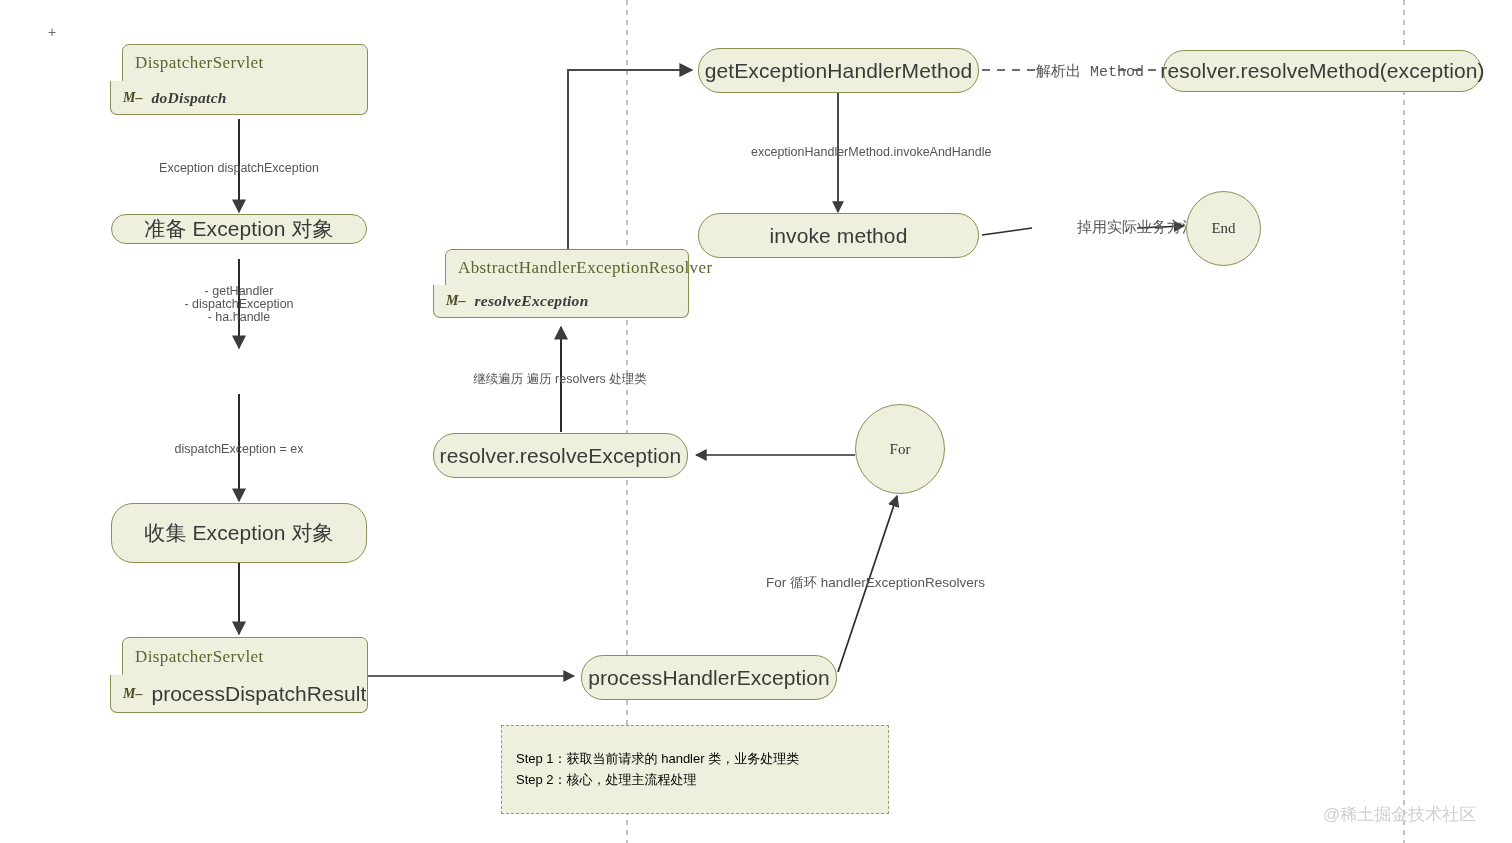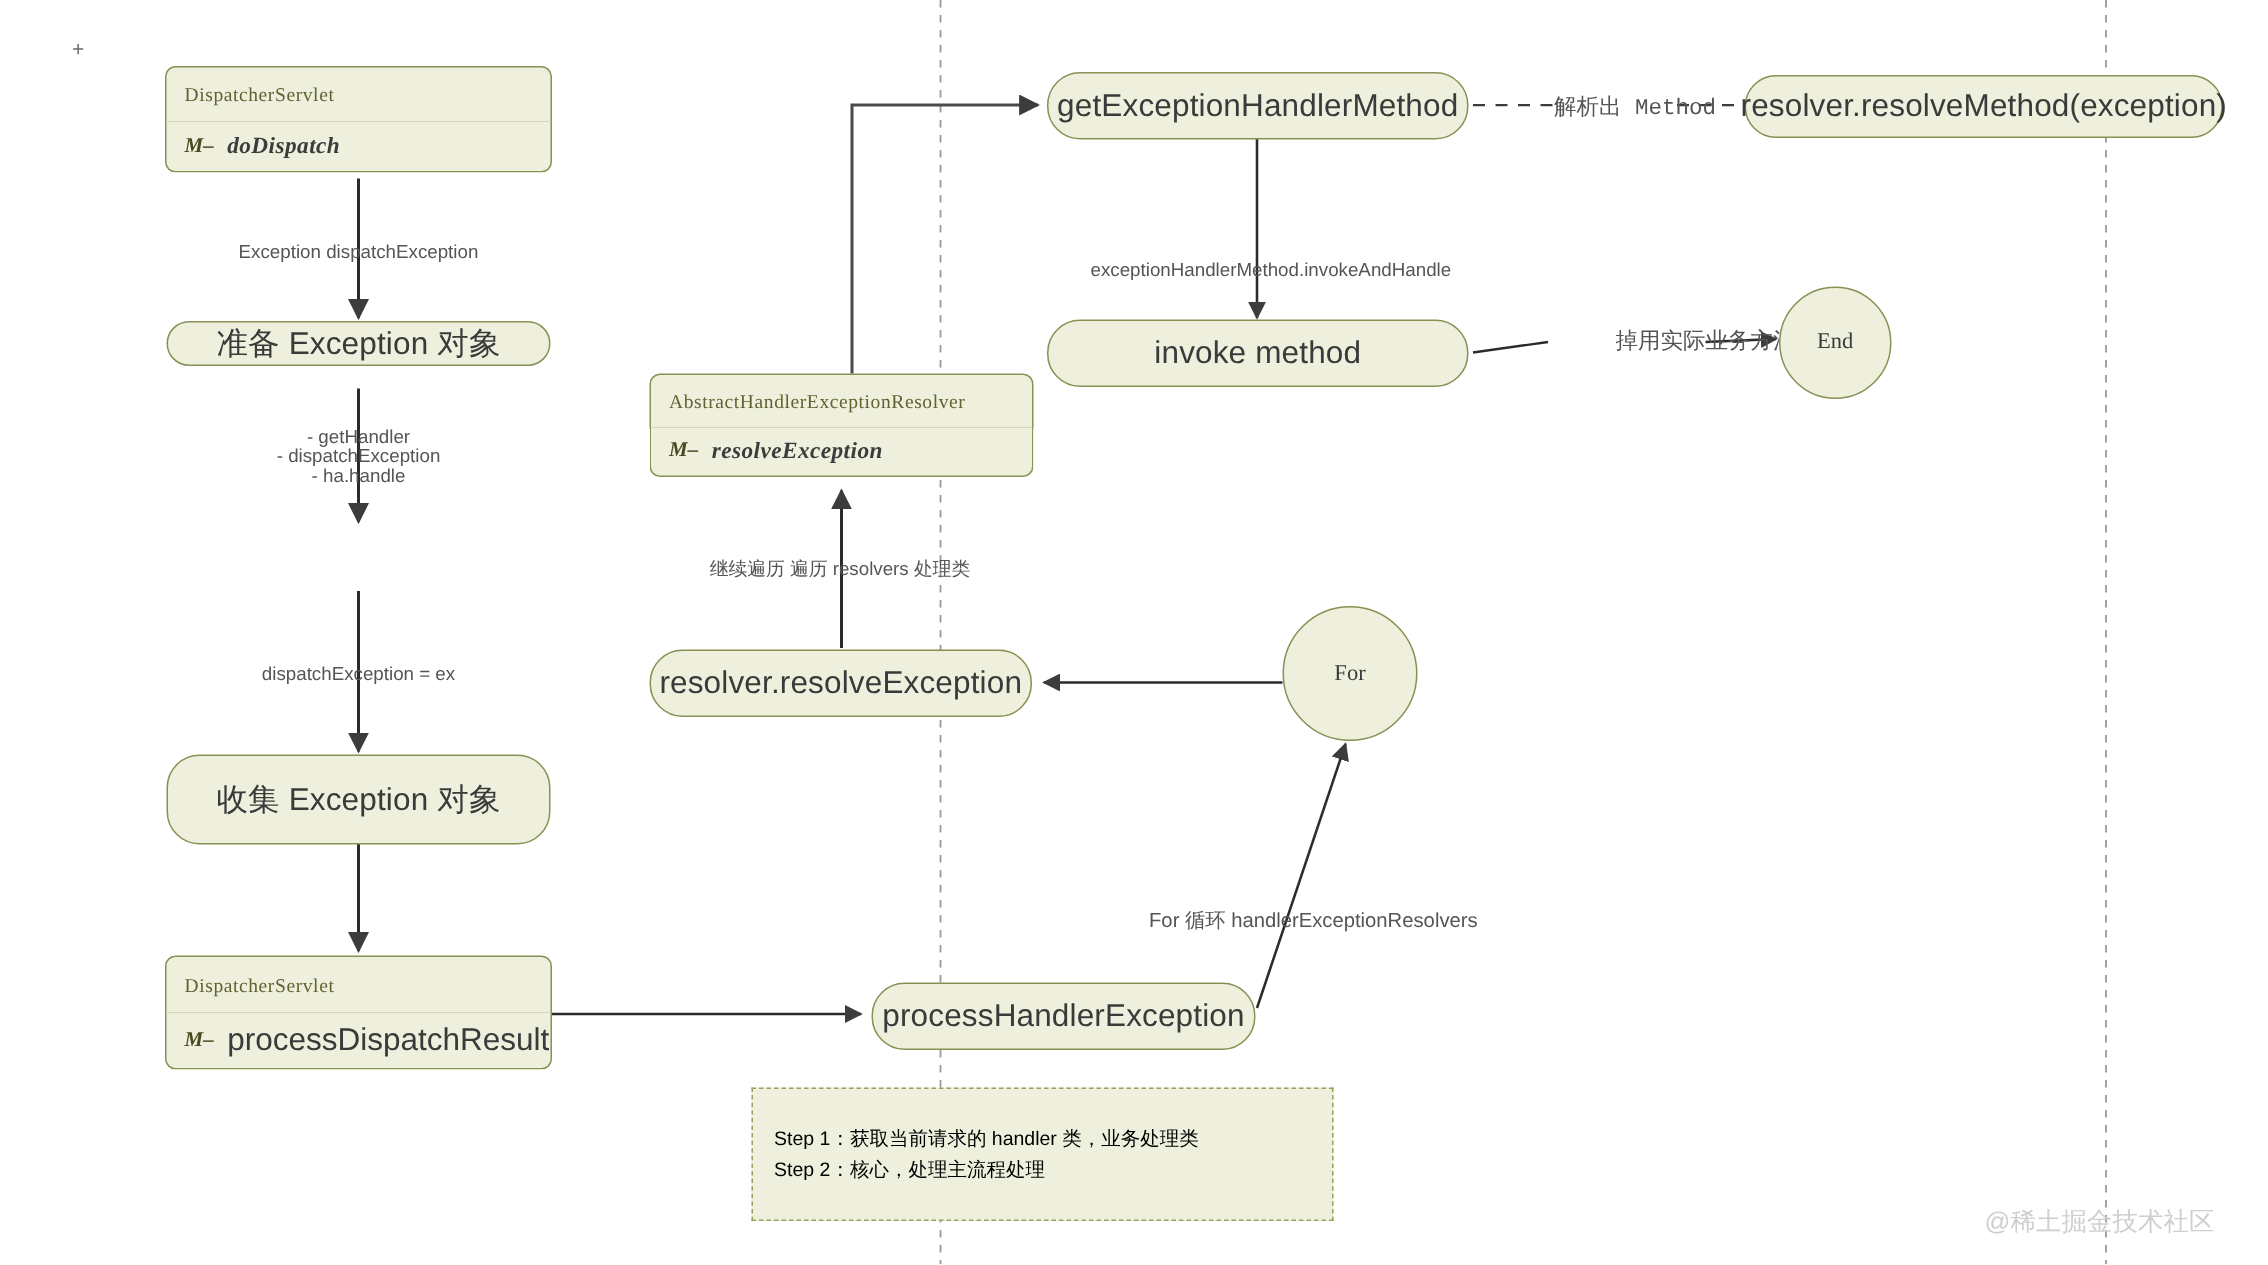--- a/index.html
+++ b/index.html
@@ -54,26 +54,27 @@
   .classbox {
     position: absolute;
     box-sizing: border-box;
   }
   .classbox .hdr {
     box-sizing: border-box;
     background: #eef0dd;
     border: 1.5px solid #8a8f52;
     border-radius: 7px 7px 0 0;
     font-family: "Liberation Serif", "DejaVu Serif", serif;
-    font-size: 13px;
+    font-size: 17px;
     color: #5e6330;
     display: flex;
     align-items: center;
     padding-left: 12px;
     letter-spacing: 0.4px;
+    margin-left: 12px;
   }
   .classbox .mrow {
     box-sizing: border-box;
     background: #eef0dd;
     border: 1.5px solid #8a8f52;
     border-top: none;
     border-radius: 0 0 7px 7px;
     display: flex;
     align-items: center;
     padding-left: 12px;
@@ -108,21 +109,21 @@
     color: #555555;
     white-space: nowrap;
     background: transparent;
     line-height: 1.28;
   }
   .elabel.mono {
     font-family: "Liberation Mono", "DejaVu Sans Mono", monospace;
     font-size: 15px;
   }
   .elabel.center { text-align: center; }
-  .elabel.big { font-size: 13.5px; margin-top: 31px; }
+  .elabel.big { font-size: 13.5px; }
 
   
   .note {
     position: absolute;
     box-sizing: border-box;
     background: #eef0dd;
     border: 1.6px dashed #9aa05e;
     display: flex;
     flex-direction: column;
     justify-content: center;
@@ -263,21 +264,21 @@
   <div class="node rounded" style="left:698px; top:48px; width:281px; height:45px;">
     <span>getExceptionHandlerMethod</span>
   </div>
 
   <div class="elabel mono" style="left:1036px; top:63px;">解析出 Method</div>
 
   <div class="node rounded" style="left:1163px; top:50px; width:319px; height:42px;">
     <span>resolver.resolveMethod(exception)</span>
   </div>
 
-  <div class="elabel" style="left:727px; top:144px;margin-top:28px;">exceptionHandlerMethod.invokeAndHandle</div>
+  <div class="elabel" style="left:751px; top:144px;">exceptionHandlerMethod.invokeAndHandle</div>
 
   <div class="node rounded" style="left:698px; top:213px; width:281px; height:45px;">
     <span>invoke method</span>
   </div>
 
   <div class="elabel mono" style="left:1037px; top:219px;margin-left:40px;">掉用实际业务方法</div>
 
   <div class="node circle" style="left:1186px; top:191px; width:75px; height:75px;">
     <span>End</span>
   </div>

